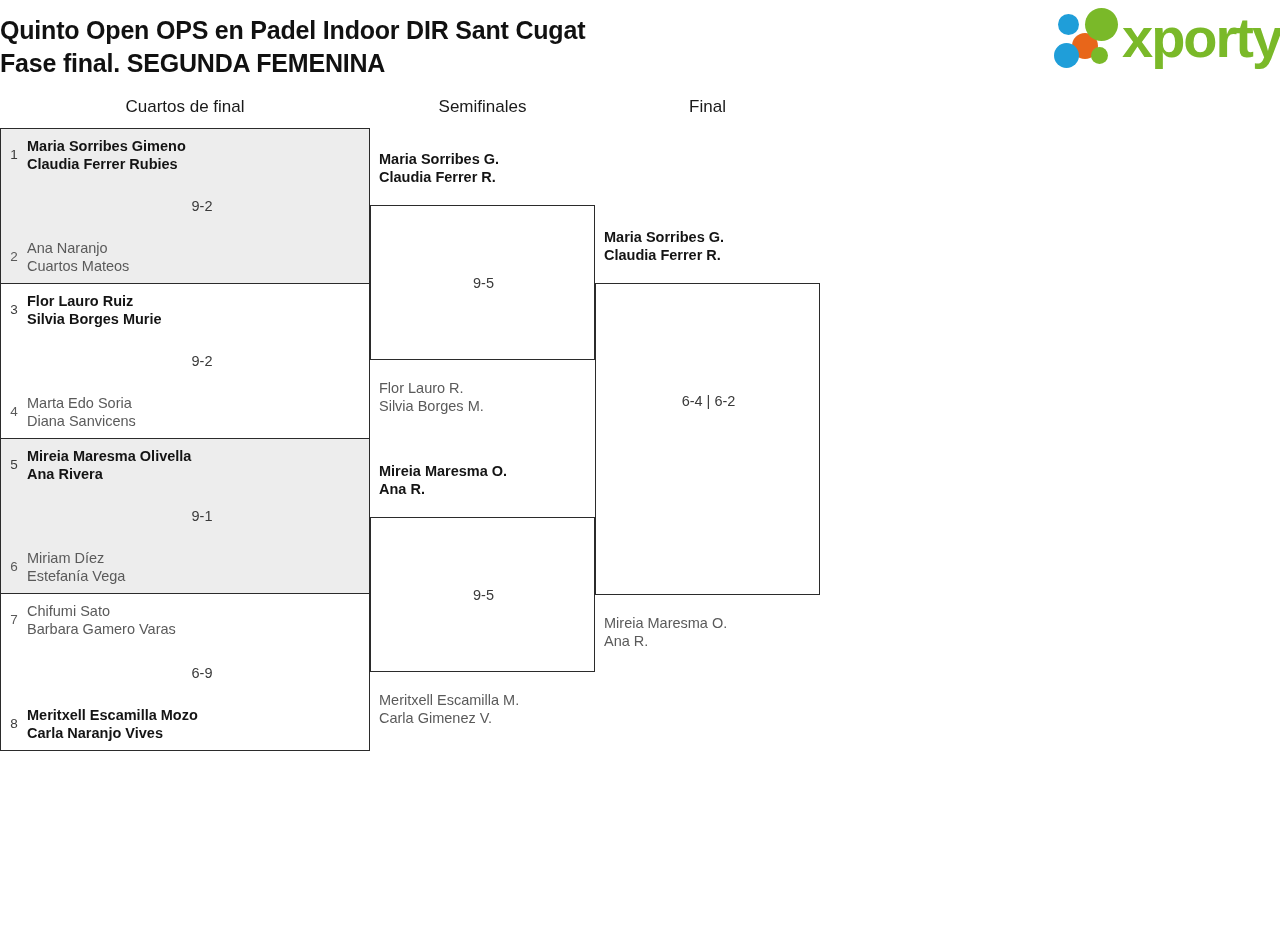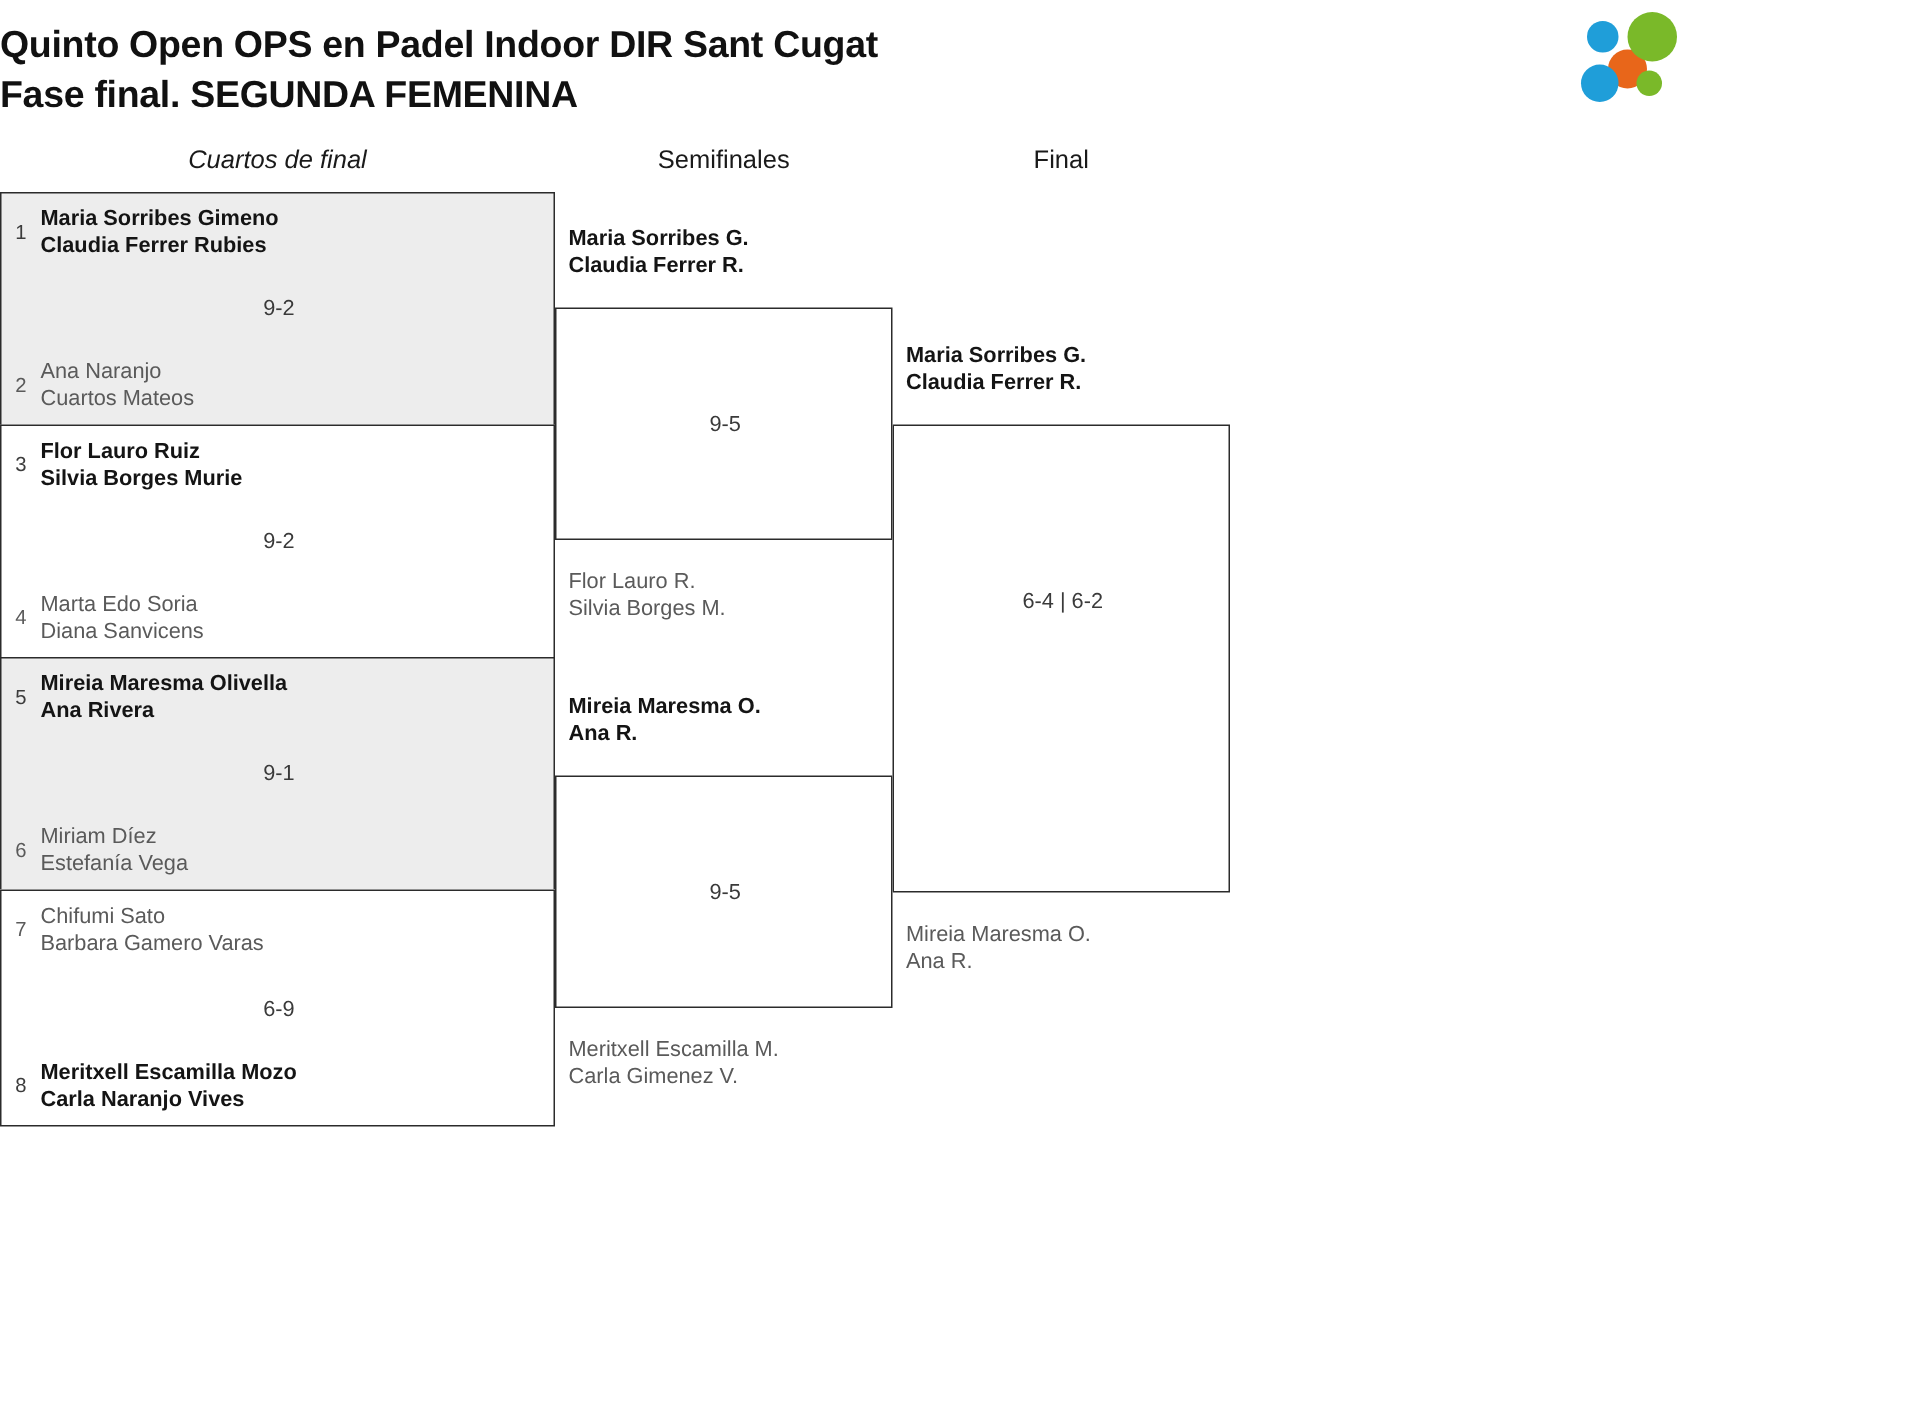--- a/index.html
+++ b/index.html
@@ -62,21 +62,21 @@
   .round-header {
     position: absolute;
     top: 96px;
     font-size: 17px;
     font-weight: 400;
     line-height: 22px;
     color: #1a1a1a;
     text-align: center;
     white-space: nowrap;
   }
-  #round-header-0 { left: 0px;   width: 370px; font-style: italic; }
+  #round-header-0 { left: 0px;   width: 370px; }
   #round-header-1 { left: 370px; width: 225px; }
   #round-header-2 { left: 595px; width: 225px; }
 
   
   #bracket {
     position: absolute;
     left: 0; top: 0;
     width: 1280px; height: 949px;
   }
 
@@ -130,21 +130,21 @@
   }
   .qf.last { border-bottom: 1px solid #2b2b2b; }
   .qf.shaded { background: #ededed; }
   .qf.plain  { background: #ffffff; }
   #qf-0 { top: 128px; }
   #qf-1 { top: 283px; }
   #qf-2 { top: 438px; }
   #qf-3 { top: 593px; height: 158px; }
   .qf .team-top    { top: 8px; }
   .qf .team-bottom { bottom: 8px; }
-  .qf .score { left: 0; width: 370px; top: 68px; }
+  .qf .score { left: 16px; width: 370px; top: 68px; }
   #qf-3 .score { top: 70px; }
 
   
   .sf {
     left: 370px;
     width: 225px;
     height: 155px;
     border: 1px solid #2b2b2b;
     background: #ffffff;
   }
@@ -186,20 +186,21 @@
   </div>
 
   <div id="logo">
     <div id="logo-marks">
       <span class="logo-dot" id="dot-blue-top"></span>
       <span class="logo-dot" id="dot-orange"></span>
       <span class="logo-dot" id="dot-blue-bot"></span>
       <span class="logo-dot" id="dot-green-big"></span>
       <span class="logo-dot" id="dot-green-small"></span>
     </div>
+    <div id="logo-wordmark">xporty</div>
   </div>
 
 </div>
 
 <div class="round-header" id="round-header-0">Cuartos de final</div>
 <div class="round-header" id="round-header-1">Semifinales</div>
 <div class="round-header" id="round-header-2">Final</div>
 
 <div id="bracket">
 

